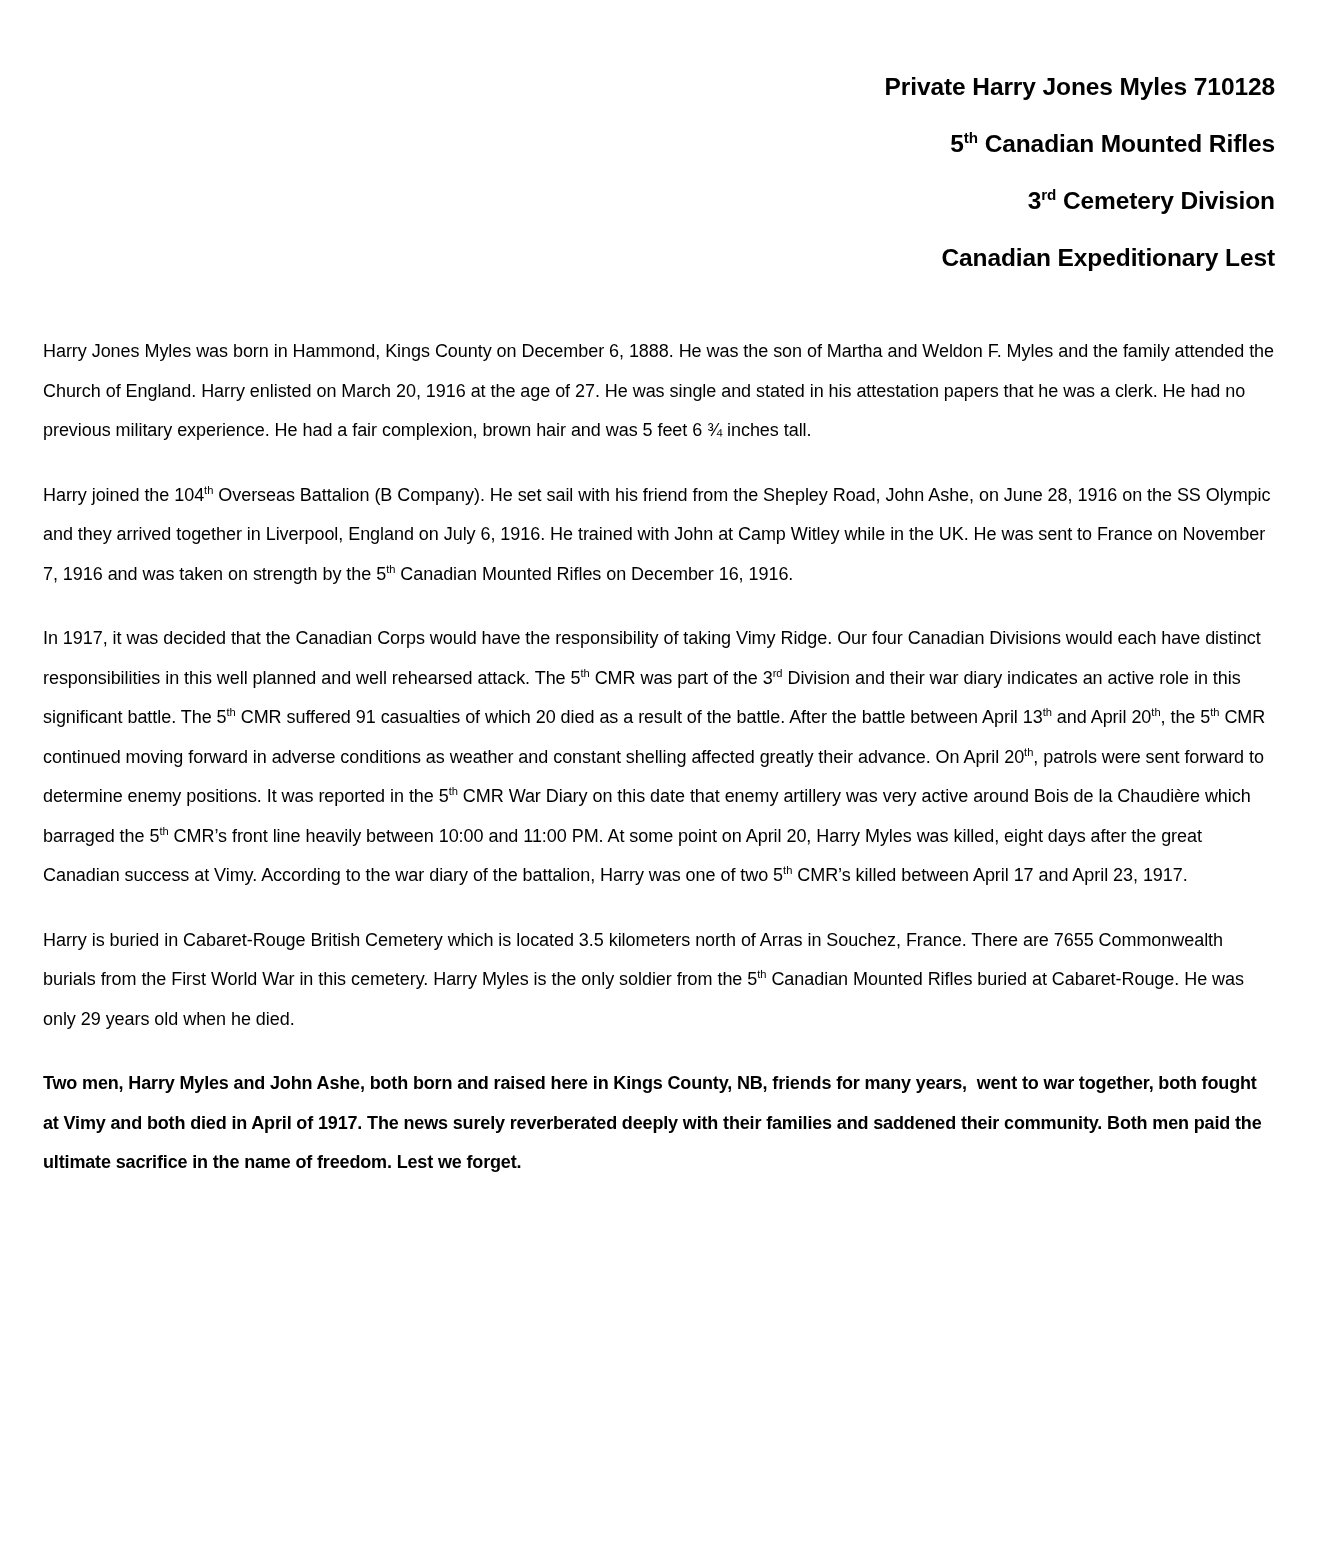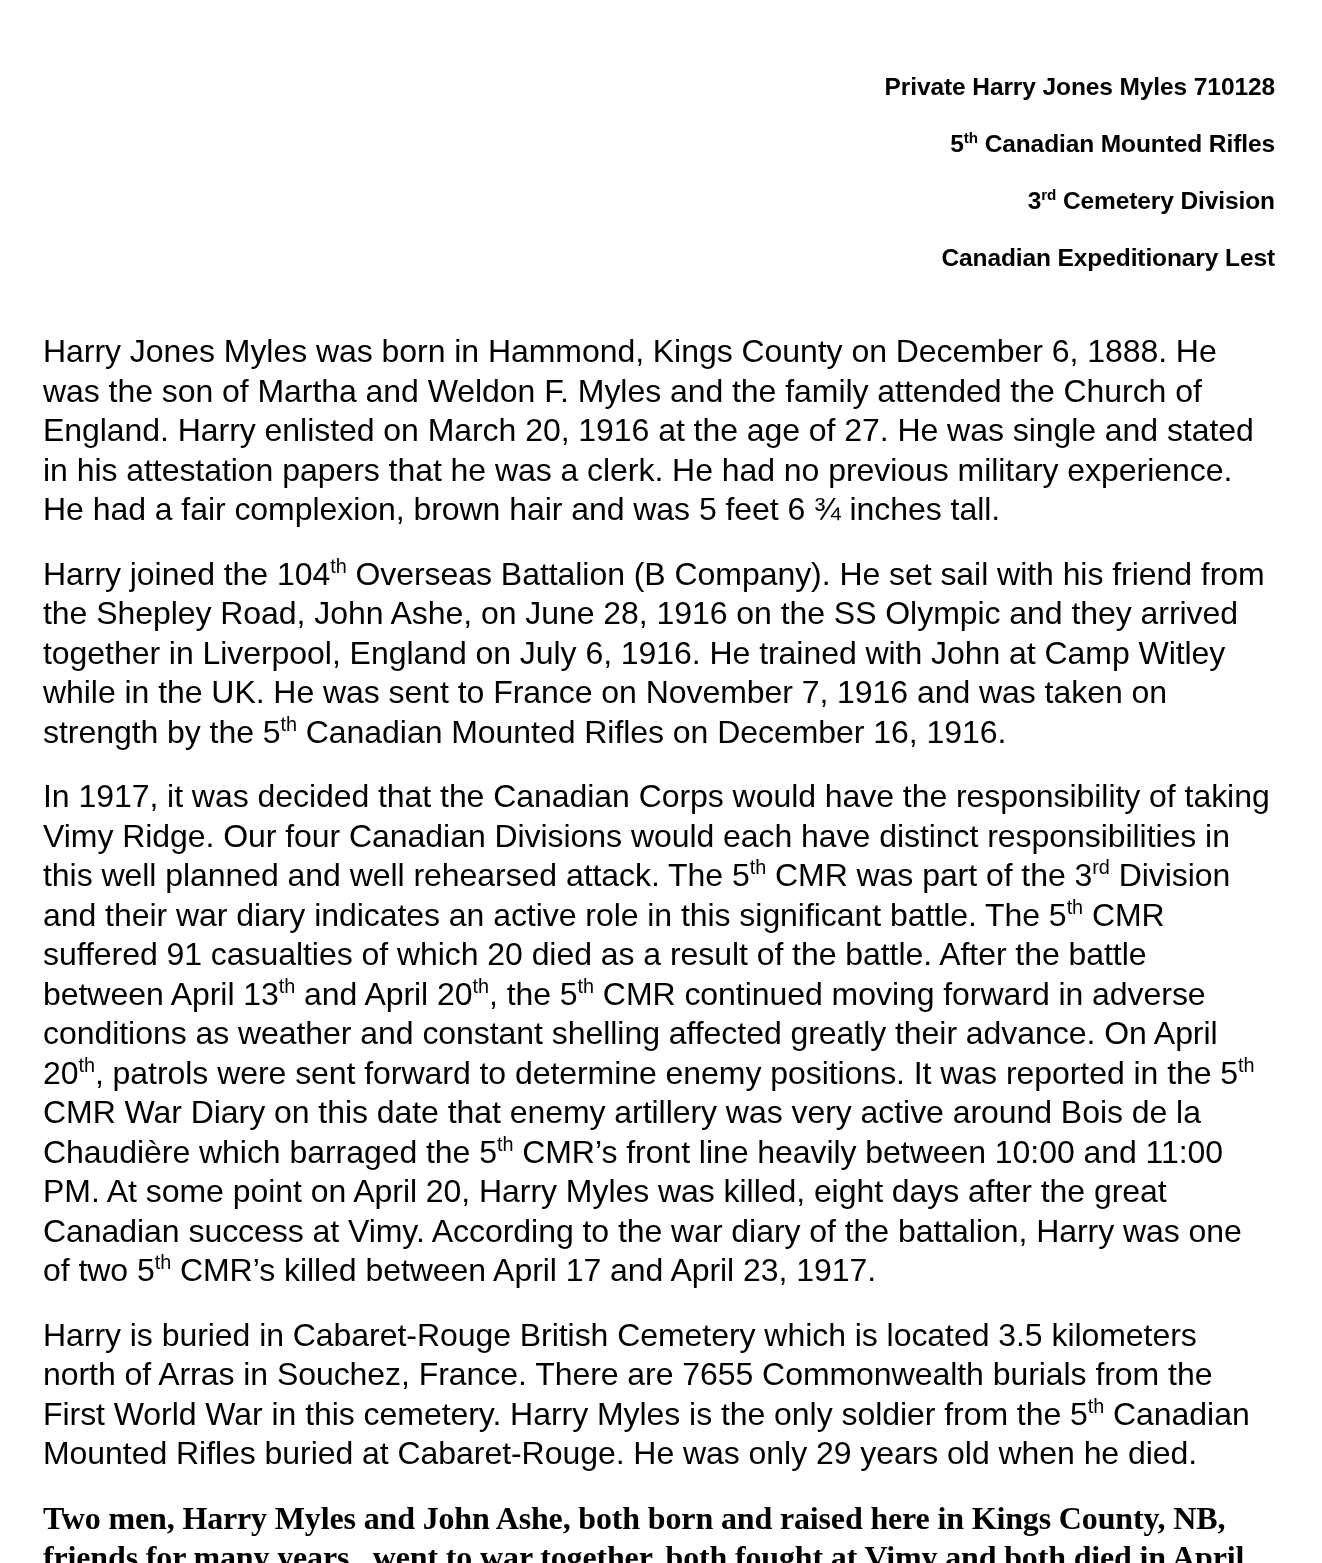--- a/index.html
+++ b/index.html
@@ -33,30 +33,29 @@
     font-size: 24.5px;
     line-height: 57px;
     letter-spacing: -0.1px;
     white-space: pre-wrap;
   }
   .spacer-para {
     height: 46px;
   }
   p.body-para {
     margin: 0 0 25px 0;
-    font-size: 32px;
+    font-size: 18px;
     line-height: 39.5px;
     letter-spacing: -0.05px;
     text-align: left;
     white-space: pre-wrap;
     word-spacing: 0px;
   }
   p.body-para:last-child {
     margin-bottom: 8px;
-    font-family: Liberation Serif, serif;
   }
   p.bold-para {
     font-weight: bold;
     letter-spacing: -0.15px;
   }
   sup {
     font-size: 0.62em;
     vertical-align: super;
     line-height: 0;
   }

